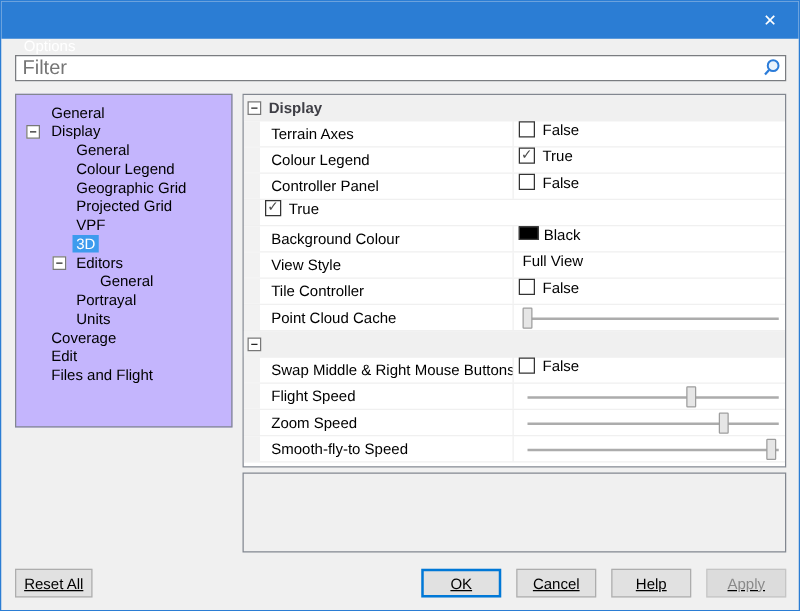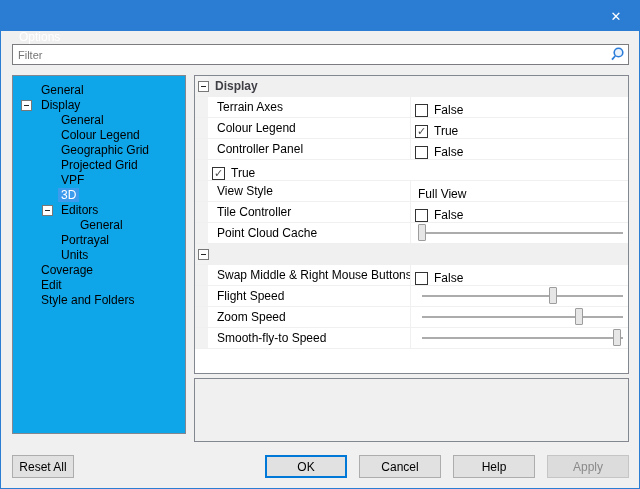--- a/index.html
+++ b/index.html
@@ -20,28 +20,28 @@
     font-size:13px; color:#fff; cursor:default;
   }
   
   .filter-wrap{
     margin:13px 10px 0 11px; height:21px;
     background:#fff; border:1px solid #7a7c80;
     display:flex; align-items:center;
   }
   .filter-input{
     flex:1; border:none; outline:none; background:transparent;
-    font-family:"Liberation Sans", sans-serif; font-size:11px; color:#333;
+    font-family:"Liberation Sans", sans-serif; font-size:16px; color:#333;
     padding:0 0 0 5px; height:100%;
   }
   .search-icon{ width:22px; display:flex; align-items:center; justify-content:center; }
   
   .content{ margin:10px 10px 0 11px; display:flex; gap:8px; height:367px; }
   .tree-panel{
-    width:174px; height:359px; background:#0ea5e9; border:1px solid #828790;
+    width:174px; height:267px; background:#c4b5fd; border:1px solid #828790;
     padding-top:7px; overflow:hidden;
   }
   .tree-item{ position:relative; height:15px; line-height:15px; white-space:nowrap; }
   .tree-item.lvl1{ padding-left:25px; }
   .tree-item.lvl2{ padding-left:45px; }
   .tree-item.lvl3{ padding-left:64px; }
   .tree-label{ padding:0 3px; }
   .tree-item.selected .tree-label{ background:#3d9bee; color:#fff; }
   .expander{
     position:absolute; top:2px; width:11px; height:11px;
@@ -62,49 +62,49 @@
   .grid-row.header{ background:#f0f0f0; }
   .grid-row.header .header-label{
     font-weight:bold; color:#3f3f46; line-height:20px; padding-left:7px;
   }
   .grid-row.header .expander{ position:absolute; left:3px; top:5px; }
   .label-cell{
     width:203px; flex:none; line-height:20px; padding-left:9px;
     white-space:nowrap; overflow:hidden; border-right:1px solid #f0f0f0;
   }
   .value-cell{
-    flex:1; display:flex; align-items:flex-end; padding-left:4px; min-width:0;
+    flex:1; display:flex; align-items:flex-start; padding-left:4px; min-width:0;
   }
   .checkbox{
     width:13px; height:13px; border:1px solid #333; background:#fff; flex:none;
     display:flex; align-items:center; justify-content:center;
     font-size:11px; color:#4a4a4a; line-height:13px;
   }
   .value-text{ padding-left:6px; white-space:nowrap; }
   .swatch{ width:16px; height:11px; border:1px solid #3c3c3c; flex:none; }
   .swatch + .value-text{ padding-left:4px; }
   .slider{ position:relative; flex:1; height:21px; margin:0 3px 0 2px; }
   .slider .track{
     position:absolute; left:5px; right:2px; top:10px; height:2px; background:#acacac;
   }
   .slider .thumb{
     position:absolute; top:-8px; width:8px; height:17px;
     background:#e6e6e6; border:1px solid #9d9d9d; border-radius:1px;
   }
   .desc-panel{ flex:1; margin-top:4px; background:#f0f0f0; border:1px solid #828790; }
   
-  .footer{ margin:13px 10px 0 11px; display:flex; align-items:flex-start; }
+  .footer{ margin:13px 10px 0 11px; display:flex; align-items:flex-start;text-decoration:underline; }
   .btn{
     height:23px; background:#e1e1e1; border:1px solid #adadad;
     font-family:"Liberation Sans", sans-serif; font-size:12px; color:#000;
     display:inline-flex; align-items:center; justify-content:center;
   }
   .btn-reset{ width:62px; }
   .btn-group{ margin-left:auto; display:flex; gap:12px; }
-  .btn-group .btn{ width:82px; }
+  .btn-group .btn{ width:64px; }
   .btn-ok{ border:2px solid #0078d7; }
   .btn-disabled{ background:#dcdcdc; border-color:#c5c5c5; color:#8a8a8a; }
 </style>
 </head>
 <body>
 
 <div class="window">
 
   <div class="titlebar">
     <span class="title">Options</span>
@@ -136,21 +136,21 @@
         <div class="tree-item lvl2"><span class="tree-label">VPF</span></div>
         <div class="tree-item lvl2 selected"><span class="tree-label">3D</span></div>
         <div class="tree-item lvl2"><span class="expander">
             <i></i>
           </span><span class="tree-label">Editors</span></div>
         <div class="tree-item lvl3"><span class="tree-label">General</span></div>
         <div class="tree-item lvl2"><span class="tree-label">Portrayal</span></div>
         <div class="tree-item lvl2"><span class="tree-label">Units</span></div>
         <div class="tree-item lvl1"><span class="tree-label">Coverage</span></div>
         <div class="tree-item lvl1"><span class="tree-label">Edit</span></div>
-        <div class="tree-item lvl1"><span class="tree-label">Style and Folders</span></div>
+        <div class="tree-item lvl1"><span class="tree-label">Files and Flight</span></div>
       </div>
     <div class="right-col">
       <div class="prop-grid">
           <div class="grid-row header">
             <span class="margin-cell">
               <span class="expander">
                 <i></i>
               </span>
             </span>
             <span class="header-label">Display</span>
@@ -177,20 +177,28 @@
             <span class="value-cell">
               <span class="checkbox"></span>
               <span class="value-text">False</span>
             </span>
           </div>
           <div class="grid-row">
             <span class="margin-cell"></span>
             <span class="value-cell">
               <span class="checkbox">✓</span>
               <span class="value-text">True</span>
+            </span>
+          </div>
+          <div class="grid-row">
+            <span class="margin-cell"></span>
+            <span class="label-cell">Background Colour</span>
+            <span class="value-cell">
+              <span class="swatch" style="background: rgb(0, 0, 0);"></span>
+              <span class="value-text">Black</span>
             </span>
           </div>
           <div class="grid-row">
             <span class="margin-cell"></span>
             <span class="label-cell">View Style</span>
             <span class="value-cell">
               <span class="value-text" style="padding-left: 3px;">Full View</span>
             </span>
           </div>
           <div class="grid-row">

